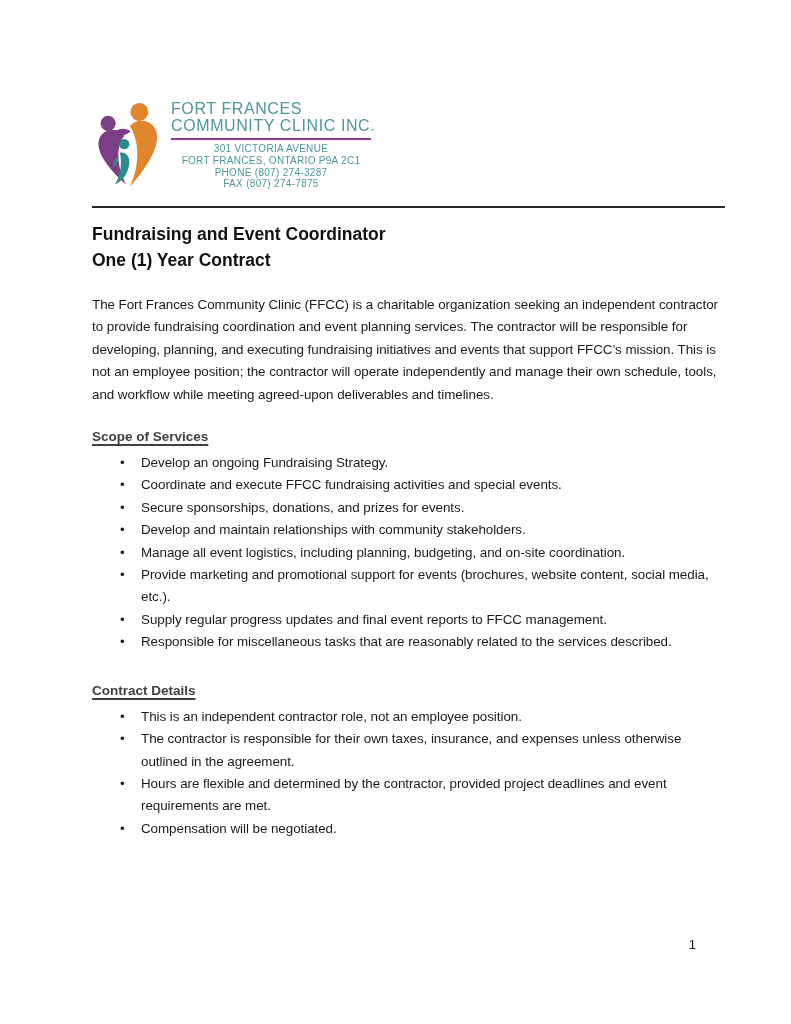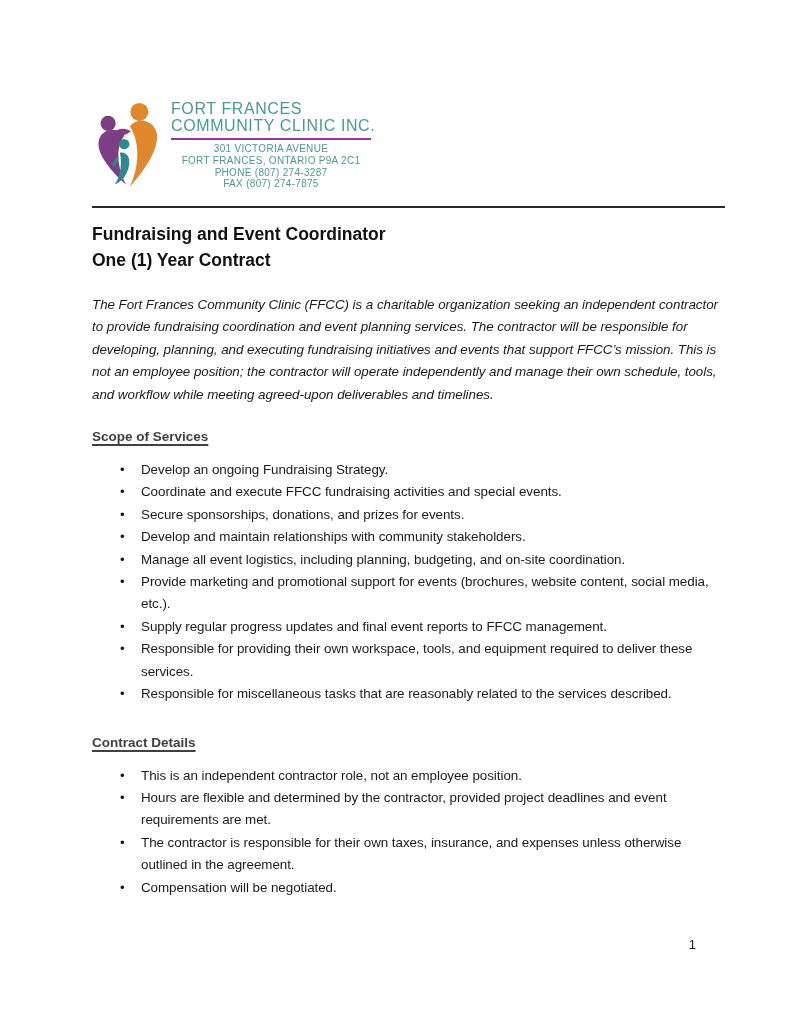--- a/index.html
+++ b/index.html
@@ -68,36 +68,35 @@
     color: #111;
   }
 
   
   .intro {
     margin-top: 21px;
     font-size: 13.4px;
     line-height: 22.4px;
     letter-spacing: -0.05px;
     color: #1b1b1b;
-    font-style: italic;
   }
   .section-heading {
     margin-top: 20px;
     font-size: 13.5px;
     font-weight: 700;
     line-height: 22px;
     text-decoration: underline;
     text-underline-offset: 3px;
     text-decoration-thickness: 1.5px;
     color: #404040;
   }
   .section-heading.second { margin-top: 26px; }
   ul.bullets {
     list-style: none;
-    margin-top: 11px;
+    margin-top: 4px;
   }
   ul.bullets li {
     position: relative;
     margin-left: 28px;
     padding-left: 21px;
     font-size: 13.4px;
     line-height: 22.4px;
     letter-spacing: -0.05px;
     color: #1b1b1b;
   }
@@ -162,28 +161,27 @@
 
     <h2 class="section-heading">Scope of Services</h2>
     <ul class="bullets">
       <li>Develop an ongoing Fundraising Strategy.</li>
       <li>Coordinate and execute FFCC fundraising activities and special events.</li>
       <li>Secure sponsorships, donations, and prizes for events.</li>
       <li>Develop and maintain relationships with community stakeholders.</li>
       <li>Manage all event logistics, including planning, budgeting, and on-site coordination.</li>
       <li>Provide marketing and promotional support for events (brochures, website content, social media, etc.).</li>
       <li>Supply regular progress updates and final event reports to FFCC management.</li>
-      <li>Responsible for providing their own workspace, tools, and equipment required to deliver these services.</li>
       <li>Responsible for miscellaneous tasks that are reasonably related to the services described.</li>
     </ul>
 
     <h2 class="section-heading second">Contract Details</h2>
     <ul class="bullets">
       <li>This is an independent contractor role, not an employee position.</li>
+      <li>The contractor is responsible for their own taxes, insurance, and expenses unless otherwise outlined in the agreement.</li>
       <li>Hours are flexible and determined by the contractor, provided project deadlines and event requirements are met.</li>
-      <li>The contractor is responsible for their own taxes, insurance, and expenses unless otherwise outlined in the agreement.</li>
       <li>Compensation will be negotiated.</li>
     </ul>
 
   </div>
 
   <div class="page-number">1</div>
 </div>
 
 </body></html>

